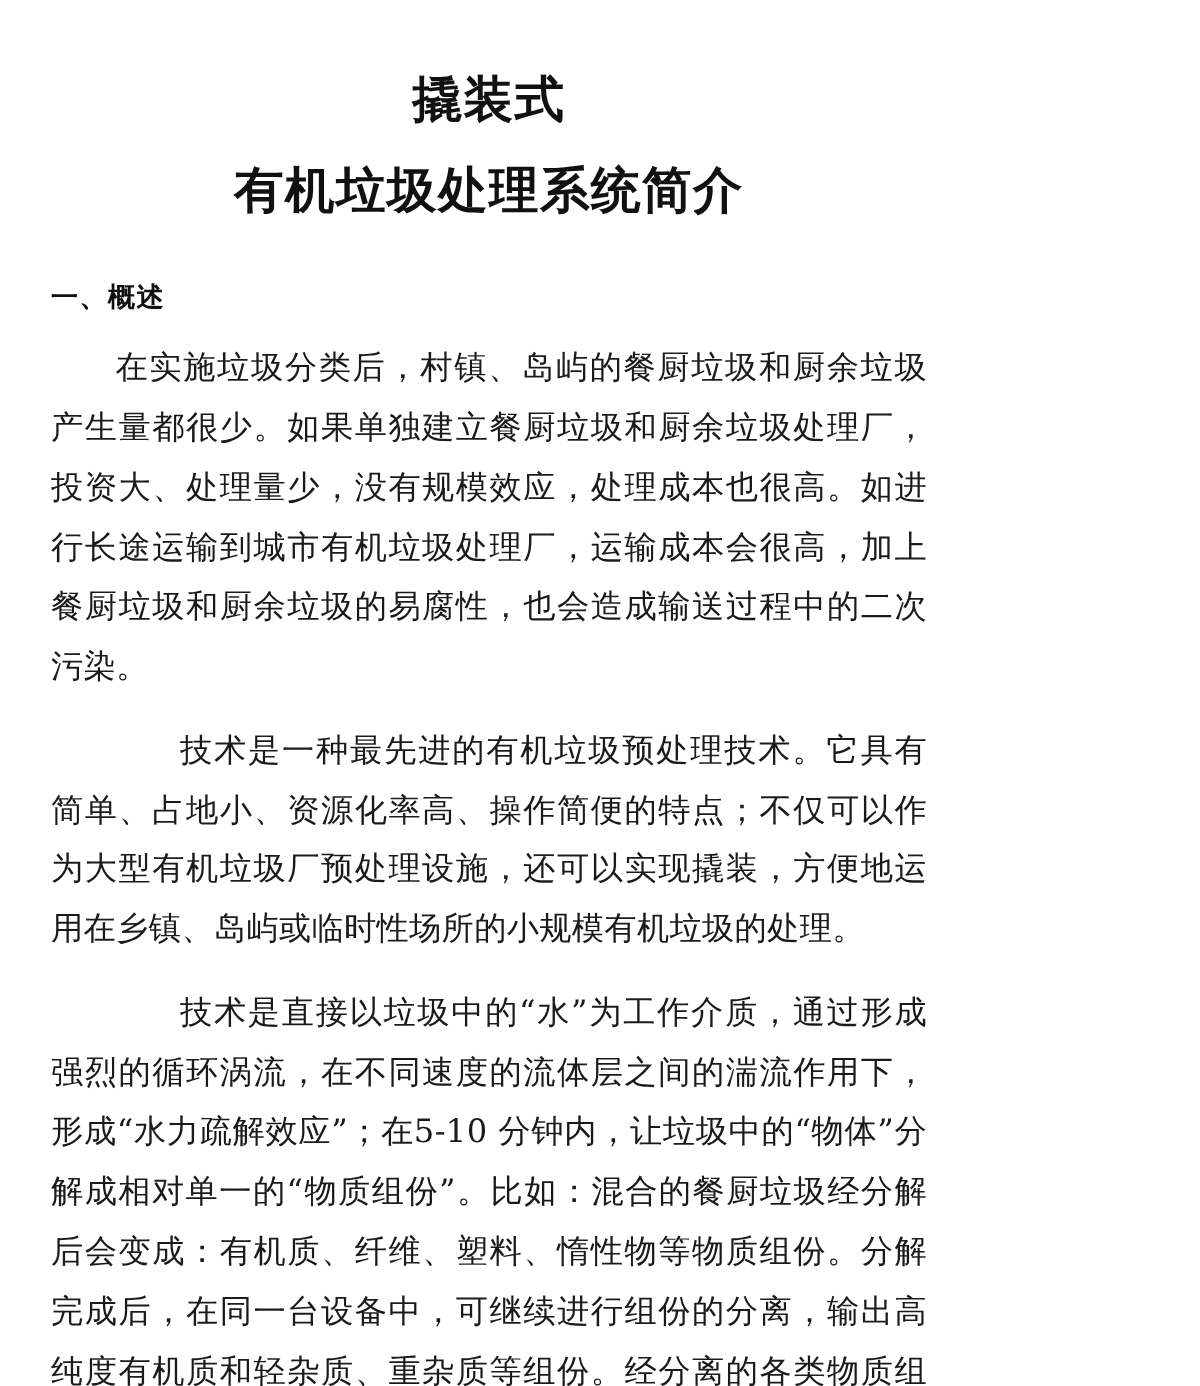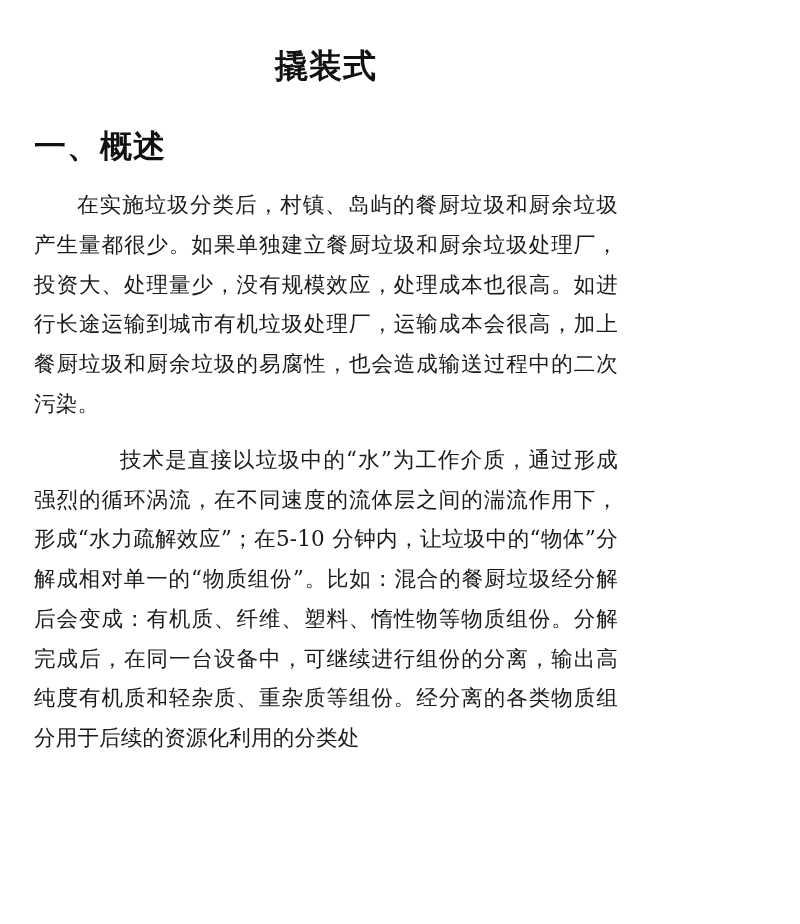--- a/index.html
+++ b/index.html
@@ -33,21 +33,21 @@
   .doc-title .line1 {
     display: block;
     margin-bottom: 10px;
   }
   .doc-title .line2 {
     display: block;
   }
   .section-heading {
     font-family: "DejaVu Sans", "Liberation Sans", sans-serif;
     font-weight: bold;
-    font-size: 32px;
+    font-size: 18px;
     color: #111111;
     margin: 34px 0 12px 0;
     letter-spacing: 1px;
   }
   .para {
     font-size: 21.5px;
     line-height: 1.85;
     text-align: justify;
     text-justify: inter-ideograph;
     margin: 16px 0 2px 0;
@@ -60,20 +60,22 @@
     text-indent: 4em;
   }
 </style>
 </head>
 <body>
 
 <div class="page">
 
   <h1 class="doc-title">
     <span class="line1">撬装式</span>
+    <span class="line2">有机垃圾处理系统简介</span>
   </h1>
 
   <h2 class="section-heading">一、概述</h2>
   <p class="para indent-2">在实施垃圾分类后，村镇、岛屿的餐厨垃圾和厨余垃圾产生量都很少。如果单独建立餐厨垃圾和厨余垃圾处理厂，投资大、处理量少，没有规模效应，处理成本也很高。如进行长途运输到城市有机垃圾处理厂，运输成本会很高，加上餐厨垃圾和厨余垃圾的易腐性，也会造成输送过程中的二次污染。</p>
+  <p class="para indent-4">技术是一种最先进的有机垃圾预处理技术。它具有简单、占地小、资源化率高、操作简便的特点；不仅可以作为大型有机垃圾厂预处理设施，还可以实现撬装，方便地运用在乡镇、岛屿或临时性场所的小规模有机垃圾的处理。</p>
 
   <p class="para indent-4">技术是直接以垃圾中的“水”为工作介质，通过形成强烈的循环涡流，在不同速度的流体层之间的湍流作用下，形成“水力疏解效应”；在5-10 分钟内，让垃圾中的“物体”分解成相对单一的“物质组份”。比如：混合的餐厨垃圾经分解后会变成：有机质、纤维、塑料、惰性物等物质组份。分解完成后，在同一台设备中，可继续进行组份的分离，输出高纯度有机质和轻杂质、重杂质等组份。经分离的各类物质组分用于后续的资源化利用的分类处</p>
 
 </div>
 
 </body></html>

